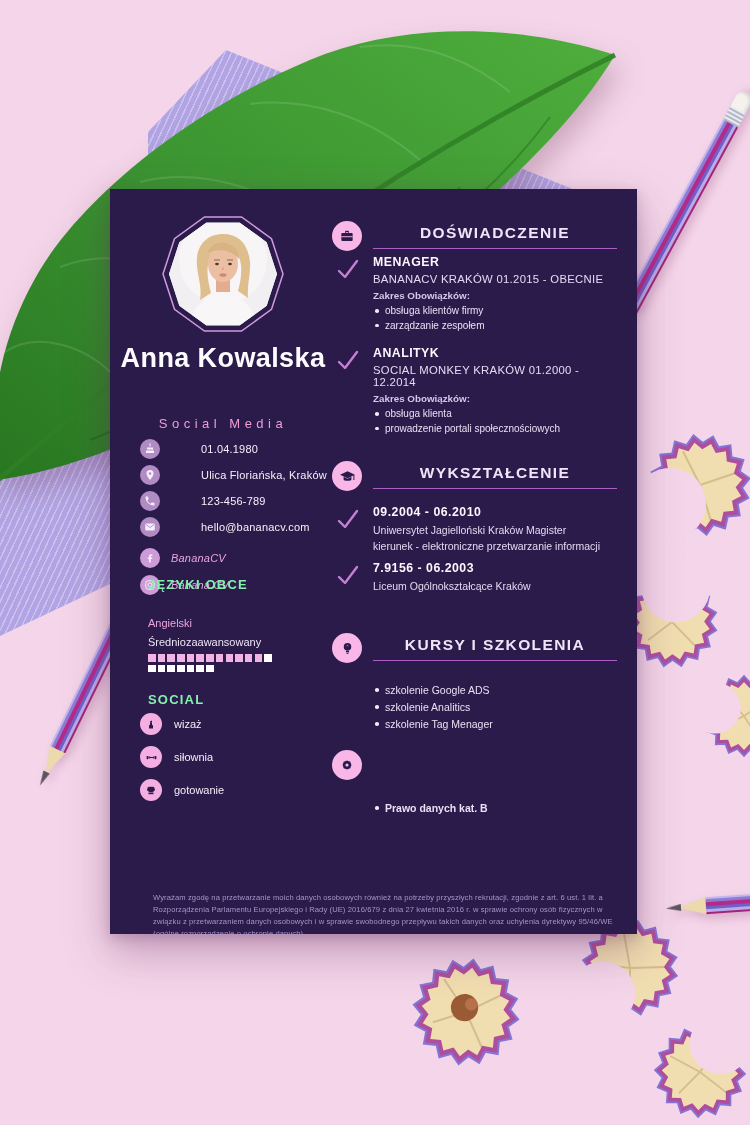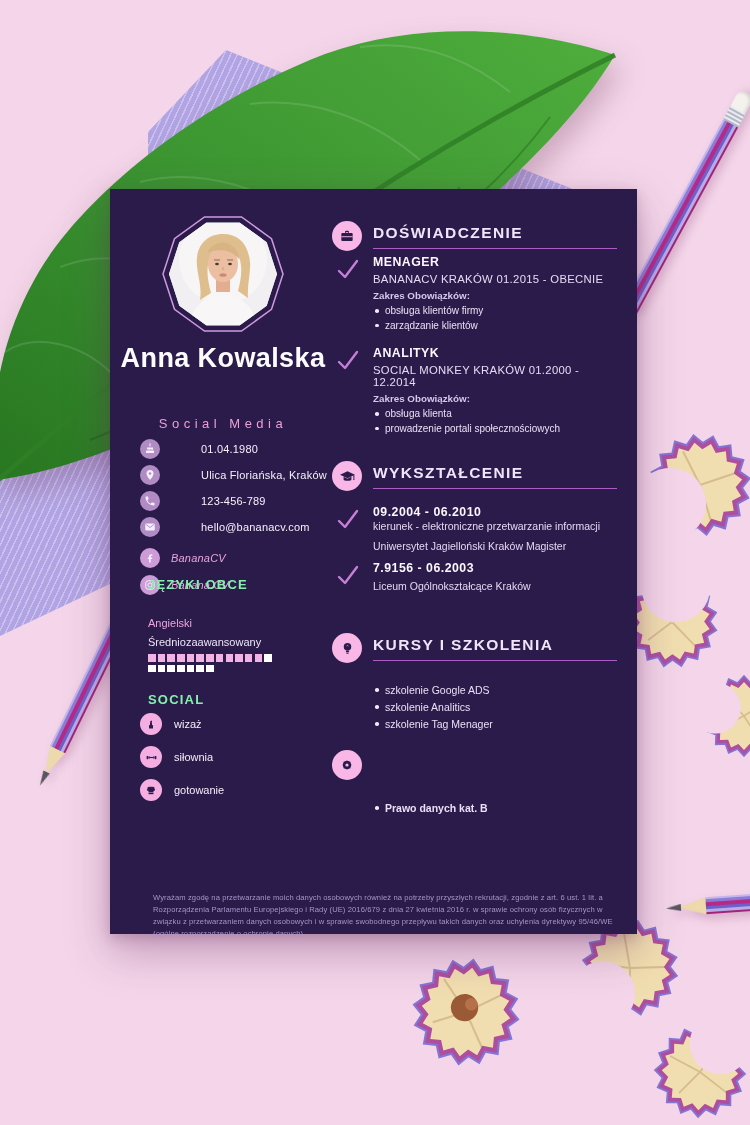--- a/index.html
+++ b/index.html
@@ -70,21 +70,21 @@
   .sq-empty{background:#ffffff;}
   .hobby-heading{left:38px;top:503px;}
   .hobby{left:30px;top:524px;list-style:none;margin:0;padding:0;}
   .hobby li{display:flex;align-items:center;margin-bottom:11px;height:22px;}
   .hicon{width:22px;height:22px;border-radius:50%;background:#f5aee2;flex:0 0 22px;
          display:flex;align-items:center;justify-content:center;margin-right:12px;}
   .htext{font-size:11px;color:#f4eef8;}
 
   
   .rcol{left:222px;top:0;width:285px;height:700px;}
-  .sec{position:absolute;left:0;width:100%;display:flex;}
+  .sec{position:absolute;left:0;width:100%;display:flex;text-align:center;}
   .sicon{width:30px;height:30px;border-radius:50%;background:#f8b7e6;flex:0 0 30px;
          display:flex;align-items:center;justify-content:center;margin-right:11px;}
   .sec-tw{flex:1 1 auto;padding-top:3px;}
   .sec-tw h2{margin:0;font-size:15.5px;font-weight:600;letter-spacing:1.4px;color:#f2e4f8;}
   .sec-rule{height:1px;background:#aa5ec6;margin-top:6px;width:100%;}
   .entry{position:absolute;left:0;width:100%;padding-left:41px;}
   .check{position:absolute;left:3px;top:1px;}
   .etitle{font-size:12.3px;font-weight:700;letter-spacing:.5px;color:#fbf7fd;}
   .esub{font-size:11.3px;color:#e7d9f3;margin-top:4px;letter-spacing:.3px;}
   .escope{font-size:9.8px;font-weight:600;color:#d6c6ea;margin-top:5px;}
@@ -348,21 +348,21 @@
 
       <div class="entry" style="top:66px">
         <svg class="check" width="26" height="26" viewBox="0 0 26 26">
             <path d="M4,15 L10,21 L22,5" stroke="#c77fd6" stroke-width="2.4" fill="none" stroke-linecap="round" stroke-linejoin="round"></path>
           </svg>
         <div class="etitle">MENAGER</div>
         <div class="esub">BANANACV KRAKÓW 01.2015 - OBECNIE</div>
         <div class="escope">Zakres Obowiązków:</div>
         <ul class="blist">
           <li>obsługa klientów firmy</li>
-          <li>zarządzanie klientów</li>
+          <li>zarządzanie zespołem</li>
         </ul>
       </div>
 
       <div class="entry" style="top:157px">
         <svg class="check" width="26" height="26" viewBox="0 0 26 26">
             <path d="M4,15 L10,21 L22,5" stroke="#c77fd6" stroke-width="2.4" fill="none" stroke-linecap="round" stroke-linejoin="round"></path>
           </svg>
         <div class="etitle">ANALITYK</div>
         <div class="esub">SOCIAL MONKEY KRAKÓW 01.2000 - 12.2014</div>
         <div class="escope">Zakres Obowiązków:</div>
@@ -385,22 +385,22 @@
           <h2>WYKSZTAŁCENIE</h2>
           <div class="sec-rule"></div>
         </div>
       </div>
 
       <div class="entry" style="top:316px">
         <svg class="check" width="26" height="26" viewBox="0 0 26 26">
             <path d="M4,15 L10,21 L22,5" stroke="#c77fd6" stroke-width="2.4" fill="none" stroke-linecap="round" stroke-linejoin="round"></path>
           </svg>
         <div class="etitle">09.2004 - 06.2010</div>
+        <div class="eline" style="margin-top:4px">Uniwersytet Jagielloński Kraków Magister</div>
         <div class="eline">kierunek - elektroniczne przetwarzanie informacji</div>
-        <div class="eline" style="margin-top:4px">Uniwersytet Jagielloński Kraków Magister</div>
       </div>
 
       <div class="entry" style="top:372px">
         <svg class="check" width="26" height="26" viewBox="0 0 26 26">
             <path d="M4,15 L10,21 L22,5" stroke="#c77fd6" stroke-width="2.4" fill="none" stroke-linecap="round" stroke-linejoin="round"></path>
           </svg>
         <div class="etitle">7.9156 - 06.2003</div>
         <div class="eline" style="margin-top:4px">Liceum Ogólnokształcące Kraków</div>
       </div>
 

